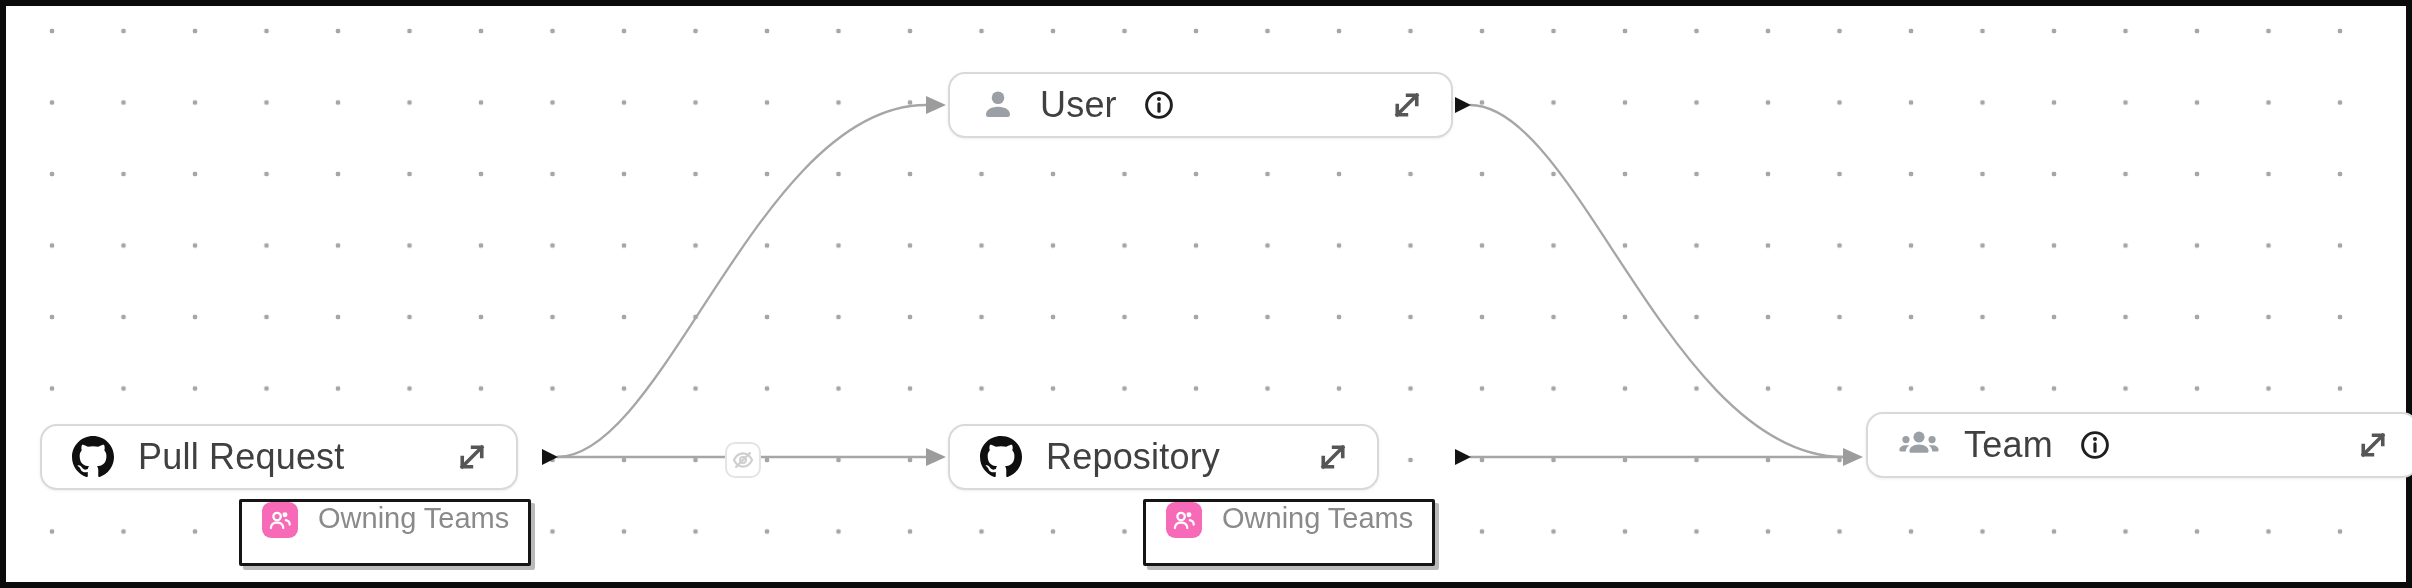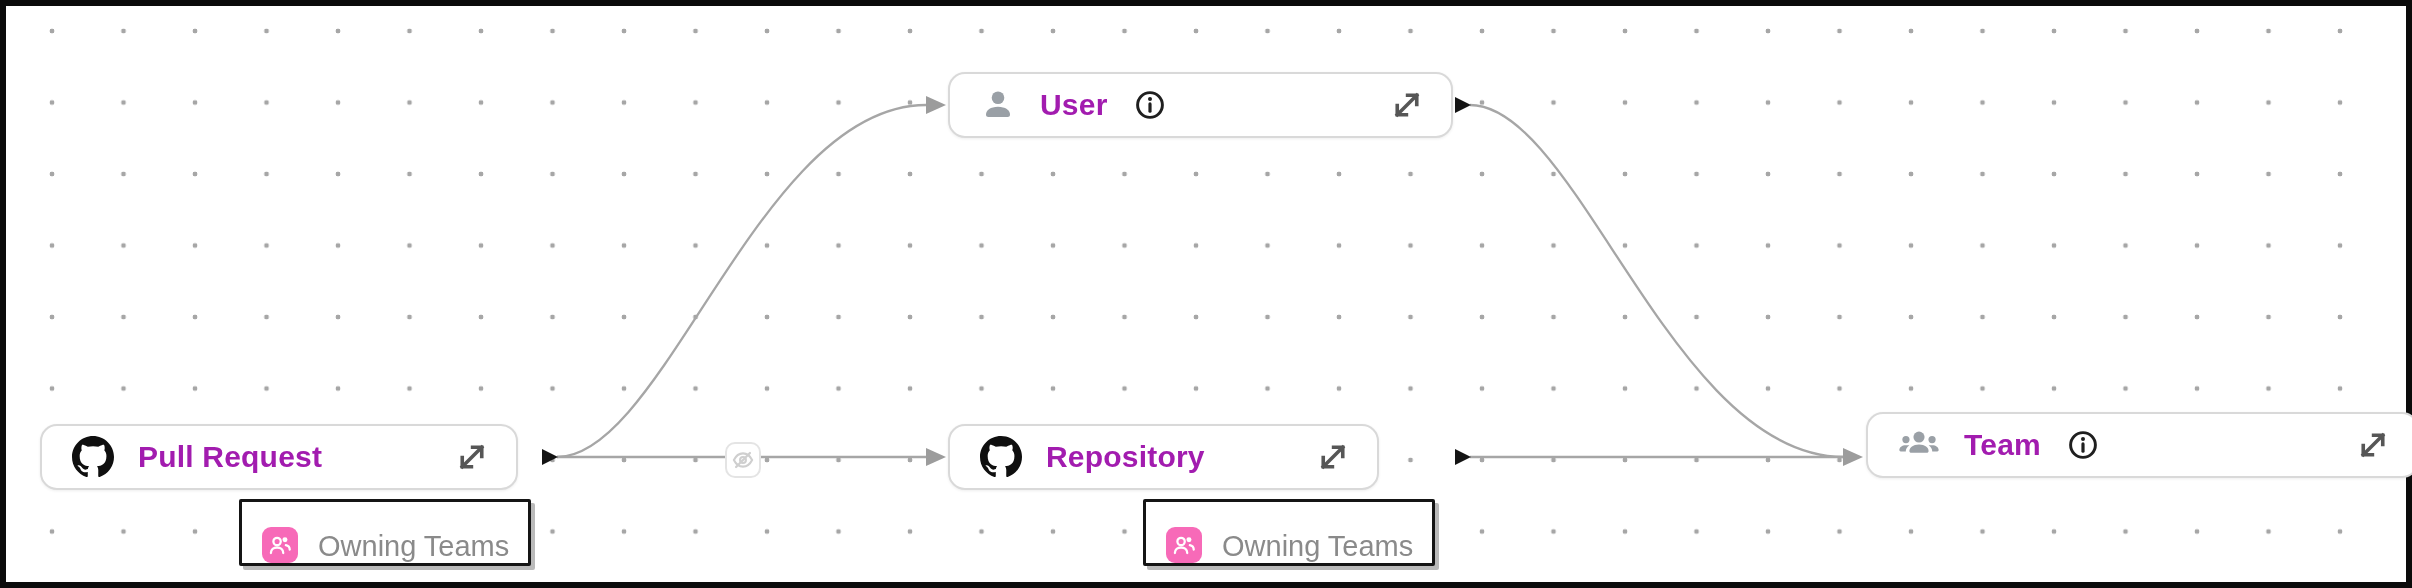--- a/index.html
+++ b/index.html
@@ -21,26 +21,26 @@
     display:flex;align-items:center;
     box-sizing:border-box;
     height:66px;
     padding:0 26px 0 30px;
     gap:24px;
     background:#ffffff;
     border:2px solid #d9d9d9;
     border-radius:17px;
     box-shadow:0 1px 3px rgba(0,0,0,0.07);
   }
-  .node-label{font-size:30px;font-weight:700;color:#a21caf;letter-spacing:.2px;white-space:nowrap;}
+  .node-label{font-size:36px;font-weight:400;color:#404040;letter-spacing:.2px;white-space:nowrap;}
   .expand{margin-left:auto;display:flex;}
   .info{display:flex;margin-left:2px;}
   .edge-label{
     position:absolute;
-    display:flex;align-items:flex-end;
+    display:flex;align-items:flex-start;
     box-sizing:border-box;
     height:67px;width:292px;
     padding:0 20px;gap:20px;
     background:#ffffff;
     border:3px solid #151515;
     border-radius:2px;
     box-shadow:4px 4px 0 rgba(130,130,130,0.55);
   }
   .edge-label-text{font-size:29px;color:#8a8a8a;white-space:nowrap;}
   .pill-icon{

